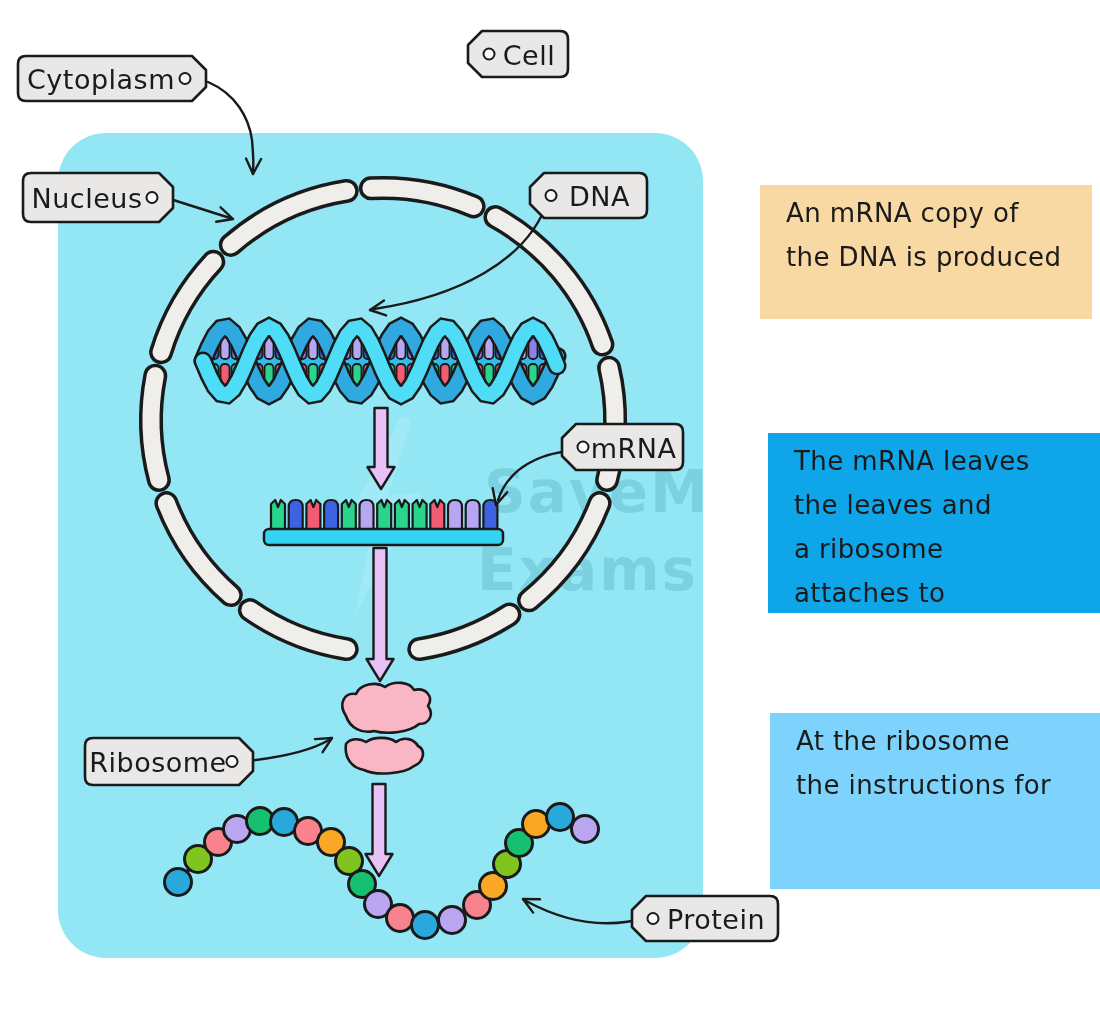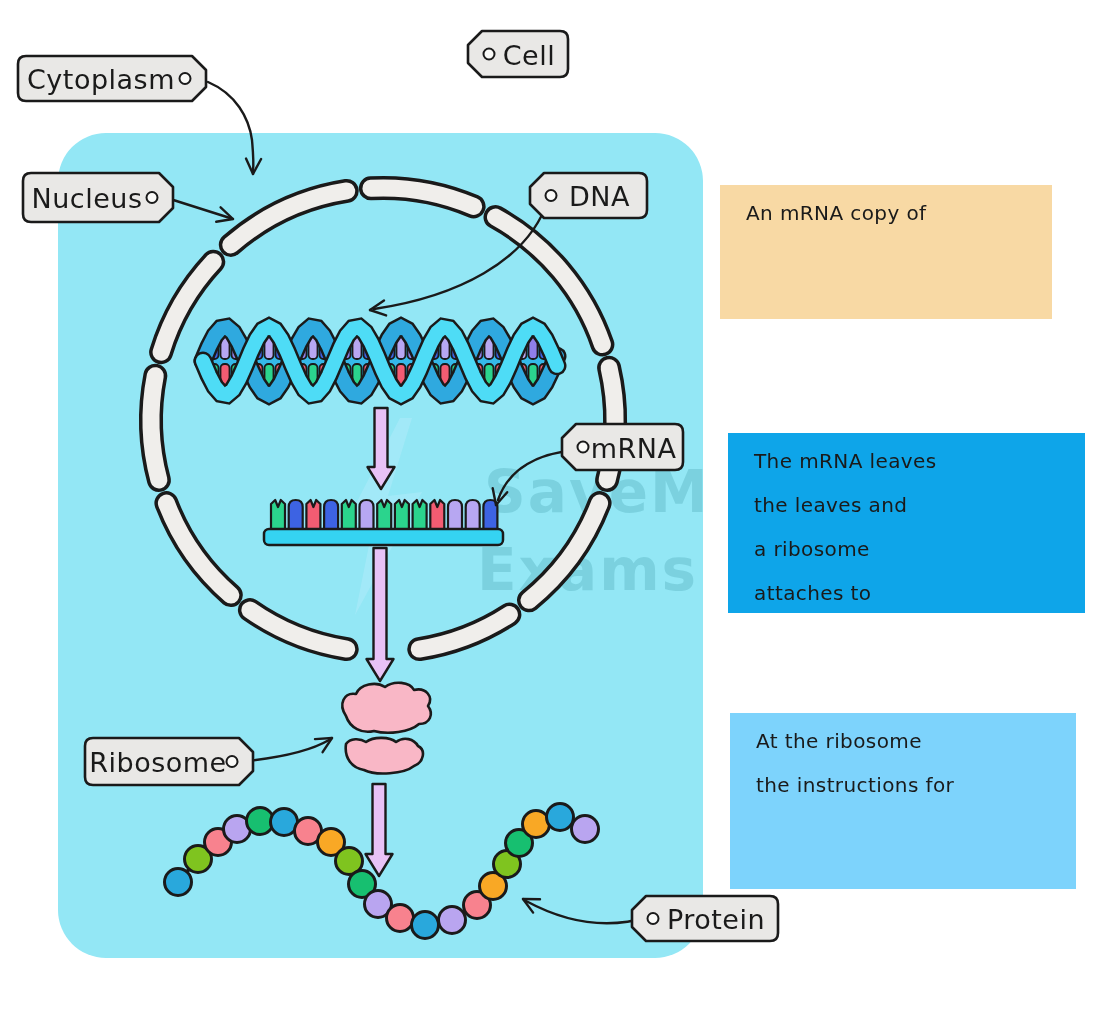--- a/index.html
+++ b/index.html
@@ -1,20 +1,20 @@
 <!DOCTYPE html>
 <html><head>
 <meta charset="utf-8">
 <style>
   html,body{margin:0;padding:0;background:#fff;}
   #stage{position:relative;width:1100px;height:1030px;background:#ffffff;overflow:hidden;
          font-family:"DejaVu Sans",sans-serif;}
   #art{position:absolute;left:0;top:0;}
   .callout{position:absolute;box-sizing:border-box;padding:6px 0 0 26px;
-           font-size:20px;line-height:44px;color:#1a1a1a;letter-spacing:.4px;}
+           font-size:26px;line-height:44px;color:#1a1a1a;letter-spacing:.4px;margin-left:40px;}
   .tagtext{font-size:27px;fill:#1a1a1a;letter-spacing:.5px;}
   .wm{font-weight:bold;font-size:58px;letter-spacing:2px;}
 </style>
 </head>
 <body>
 
 <div id="stage">
 
   <svg id="art" width="1100" height="1030" viewBox="0 0 1100 1030">
 
@@ -248,20 +248,21 @@
           <path d="M646 896 L770 896 Q778 896 778 904 L778 933
        Q778 941 770 941 L646 941 L632 927 L632 910 Z" fill="#E9E8E6" stroke="#1A1A1A" stroke-width="2.6" stroke-linejoin="round"></path>
           <circle cx="653" cy="918.5" r="5.5" fill="#FAFAF8" stroke="#1A1A1A" stroke-width="2"></circle>
           <text class="tagtext" x="716" y="919.5" text-anchor="middle" dominant-baseline="central">Protein</text>
         </g>
     </g>
   </svg>
 
   <div class="callout" style="left: 720px; top: 185px; width: 332px; height: 134px; background: rgb(248, 217, 164);">
     <div>An mRNA copy of</div>
+    <div>the DNA is produced</div>
   </div>
   <div class="callout" style="left: 728px; top: 433px; width: 357px; height: 180px; background: #0ea5e9;">
     <div>The mRNA leaves</div>
     <div>the leaves and</div>
     <div>a ribosome</div>
     <div>attaches to</div>
   </div>
   <div class="callout" style="left: 730px; top: 713px; width: 346px; height: 176px; background: #7dd3fc;">
     <div>At the ribosome</div>
     <div>the instructions for</div>

